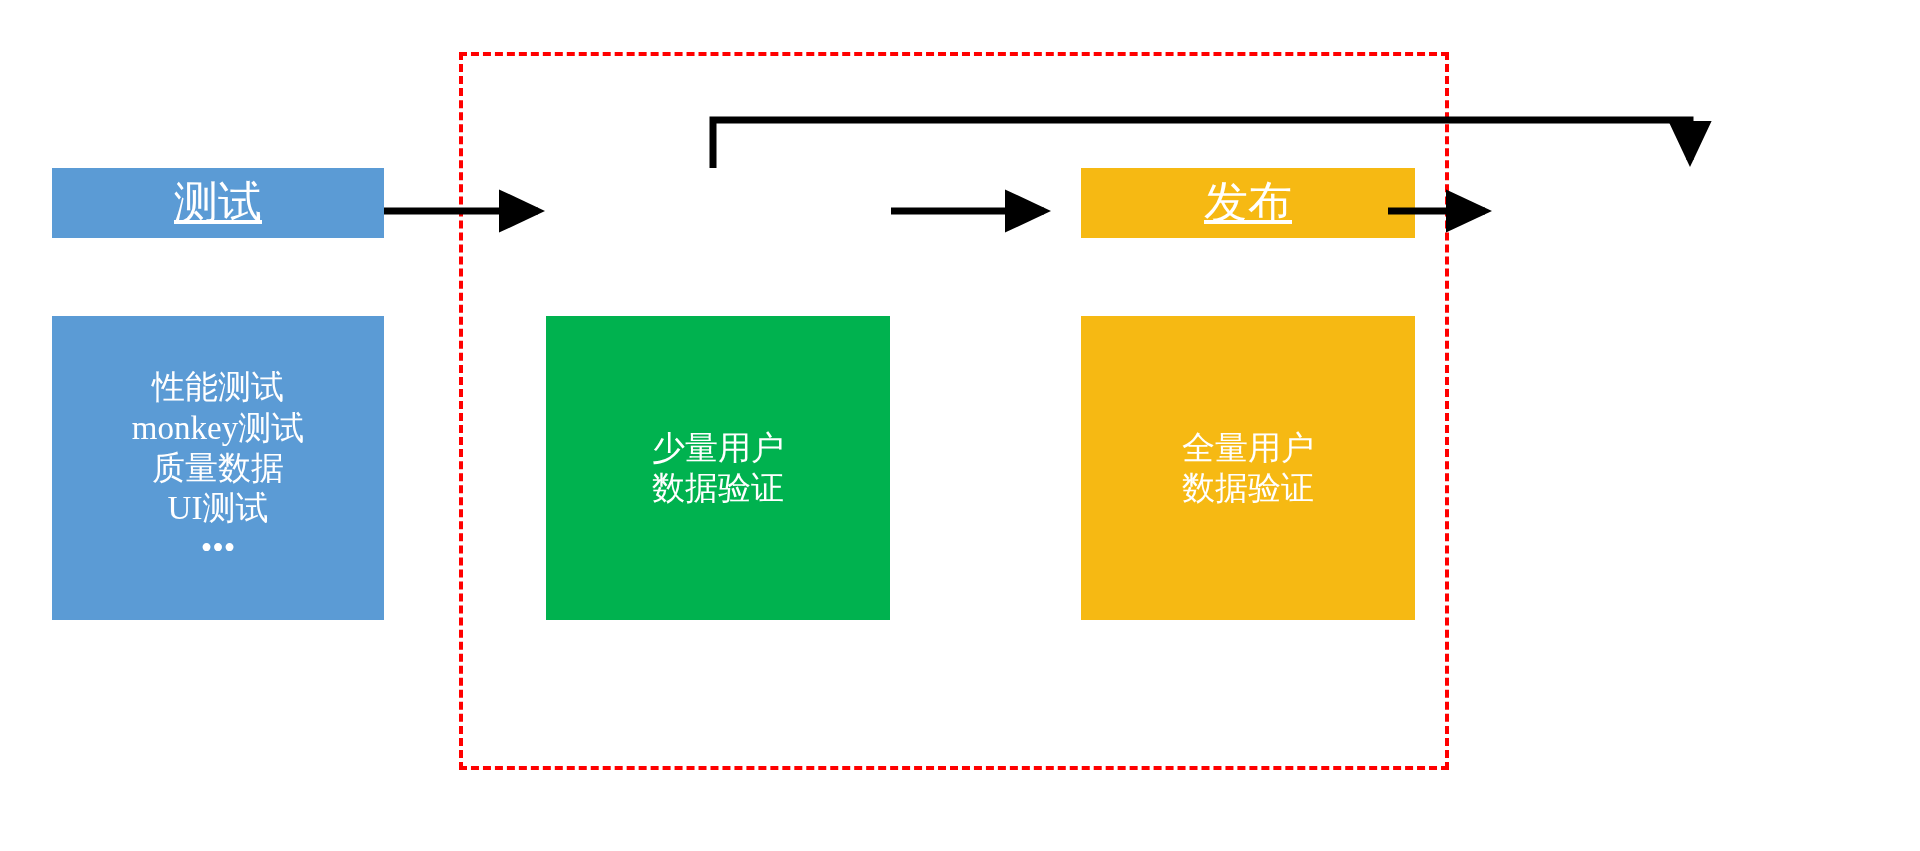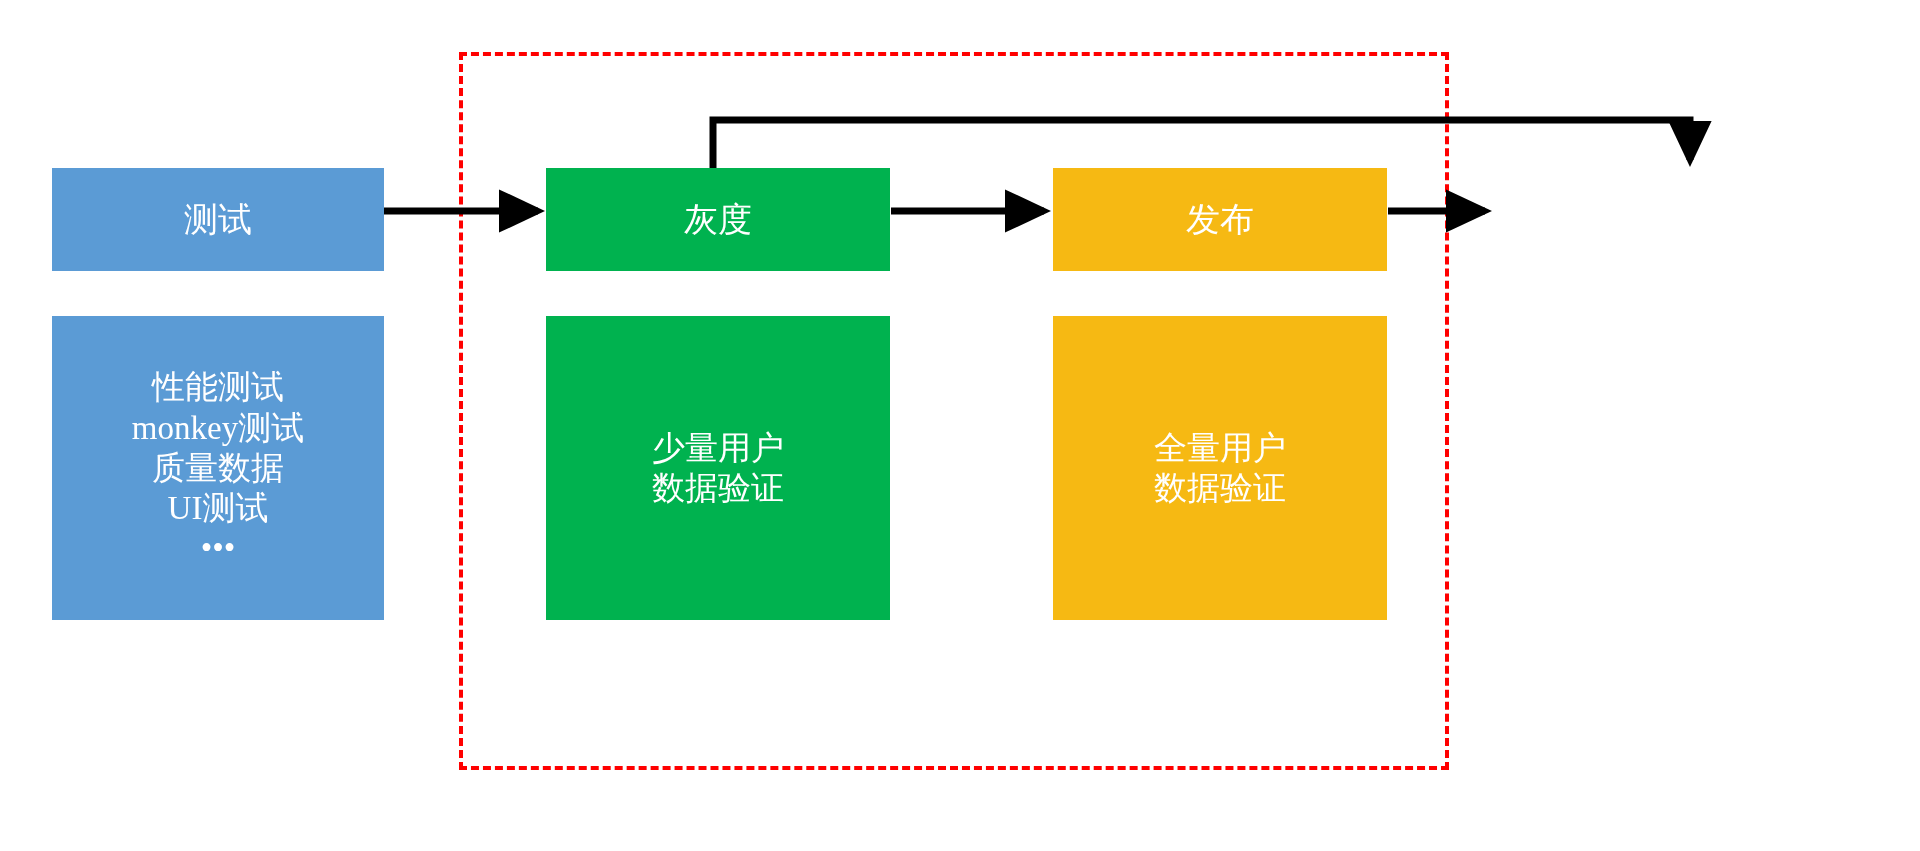--- a/index.html
+++ b/index.html
@@ -37,41 +37,42 @@
     box-sizing: border-box;
     color: #FFFFFF;
     display: flex;
     align-items: center;
     justify-content: center;
     text-align: center;
     line-height: 1.22;
     white-space: pre-line;
   }
   .header-box {
-    height: 103px;
-    font-size: 34px;
+    height: 70px;
+    font-size: 44px;
+    text-decoration: underline;
   }
   .content-box {
     height: 304px;
     font-size: 33px;
   }
 
   
   .col-test    { left: 52px;   width: 332px; }
   .col-gray    { left: 546px;  width: 344px; }
   .col-release { left: 1053px; width: 334px; }
   .col-data    { left: 1494px; width: 363px; }
 
   .row-header  { top: 168px; }
   .row-content { top: 316px; }
 
   
   .c-blue   { background: #5B9BD5; }
   .c-green  { background: #00B24F; }
-  .c-yellow { background: #F6B913; }
+  .c-yellow { background: #F6B913; margin-left: 28px; }
   .c-orange { background: #F0AE81; }
 
   
   #arrows {
     position: absolute;
     left: 0;
     top: 0;
     width: 1920px;
     height: 851px;
     pointer-events: none;
@@ -79,21 +80,20 @@
 </style>
 </head>
 <body>
 
 <div id="canvas">
 
   <div class="scope-rect"></div>
 
   <div class="box header-box row-header col-test c-blue">测试</div>
 
-  <div class="box header-box row-header col-gray c-green">灰度</div>
 
   <div class="box header-box row-header col-release c-yellow">发布</div>
 
 
   <div class="box content-box row-content col-test c-blue">性能测试
 monkey测试
 质量数据
 UI测试
 •••</div>
 

